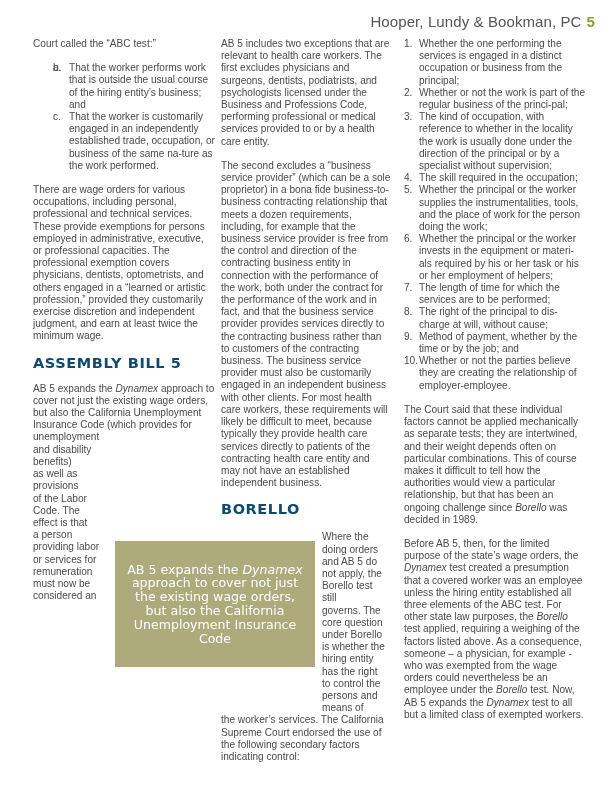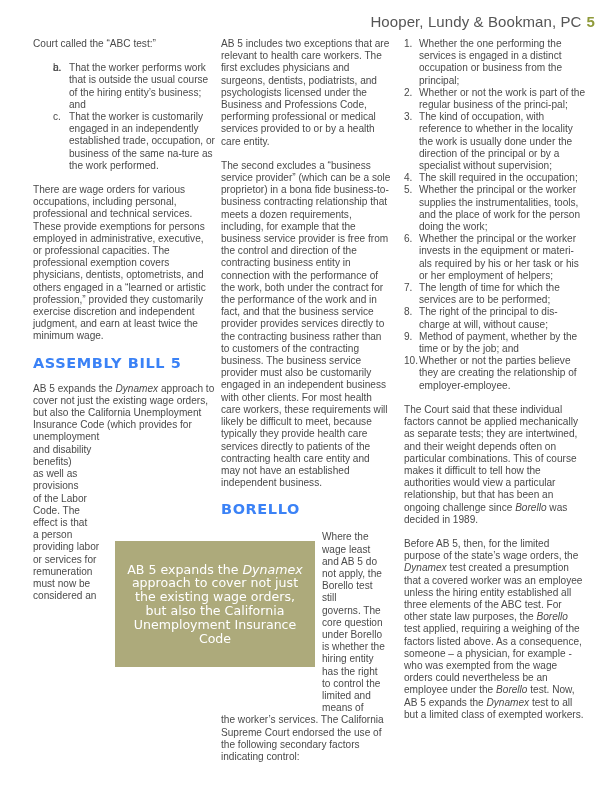--- a/index.html
+++ b/index.html
@@ -12,21 +12,21 @@
   .c2 { left: 221px; width: 170px; }
   .c3 { left: 404px; width: 182px; }
   p { margin: 0 0 12px 0; }
   ol { margin: 0 0 12px 0; padding: 0; list-style: none; }
   ol li { position: relative; padding-left: 21px; }
   ol li .mk { position: absolute; left: 0; top: 0; }
   .c1 ol { margin-top: 12px; margin-left: 20px; }
   .c1 ol li { padding-left: 16px; }
   .c3 ol li { padding-left: 15px; }
   h2 { margin: 2px 0 12px 0; font-size: 14.5px; line-height: 16px; font-weight: bold;
-       color: #3b82f6; letter-spacing: 0.6px; font-family: "DejaVu Sans", sans-serif; }
+       color: #0c4a6e; letter-spacing: 0.6px; font-family: "DejaVu Sans", sans-serif; }
   .quote { position: absolute; left: 115px; top: 541px; width: 200px; height: 126px;
            background: #adaa7b; color: #ffffff; font-family: "DejaVu Sans", sans-serif;
            font-size: 12.6px; line-height: 13.8px; text-align: center;
            display: flex; align-items: center; justify-content: center; padding: 0 10px; box-sizing: border-box; }
   .narrow { width: 66px; margin-left: 101px; }
   em { }
 </style>
 </head>
 <body>
 
@@ -60,32 +60,32 @@
     <div>considered an</div>
   </div>
 </div>
 
 <div class="col c2">
   <p>AB 5 includes two exceptions that are relevant to health care workers. The first excludes physicians and surgeons, dentists, podiatrists, and psychologists licensed under the Business and Professions Code, performing professional or medical services provided to or by a health care entity.</p>
   <p>The second excludes a “business service provider” (which can be a sole proprietor) in a bona fide business-to-business contracting relationship that meets a dozen requirements, including, for example that the business service provider is free from the control and direction of the contracting business entity in connection with the performance of the work, both under the contract for the performance of the work and in fact, and that the business service provider provides services directly to the contracting business rather than to customers of the contracting business. The business service provider must also be customarily engaged in an independent business with other clients. For most health care workers, these requirements will likely be difficult to meet, because typically they provide health care services directly to patients of the contracting health care entity and may not have an established independent business.</p>
   <h2 style="margin-top:8px;margin-bottom:14px">BORELLO</h2>
   <div class="narrow">
     <div>Where the</div>
-    <div>wage least</div>
+    <div>doing orders</div>
     <div>and AB 5 do</div>
     <div>not apply, the</div>
     <div>Borello test still</div>
     <div>governs. The</div>
     <div>core question</div>
     <div>under Borello</div>
     <div>is whether the</div>
     <div>hiring entity</div>
     <div>has the right</div>
     <div>to control the</div>
-    <div>limited and</div>
+    <div>persons and</div>
     <div>means of</div>
   </div>
   <p>the worker’s services. The California Supreme Court endorsed the use of the following secondary factors indicating control:</p>
 </div>
 
 <div class="quote">
   <div><span>AB 5 expands the </span><em>Dynamex</em><span> approach to cover not just the existing wage orders, but also the California Unemployment Insurance Code</span></div>
 </div>
 
 <div class="col c3">

